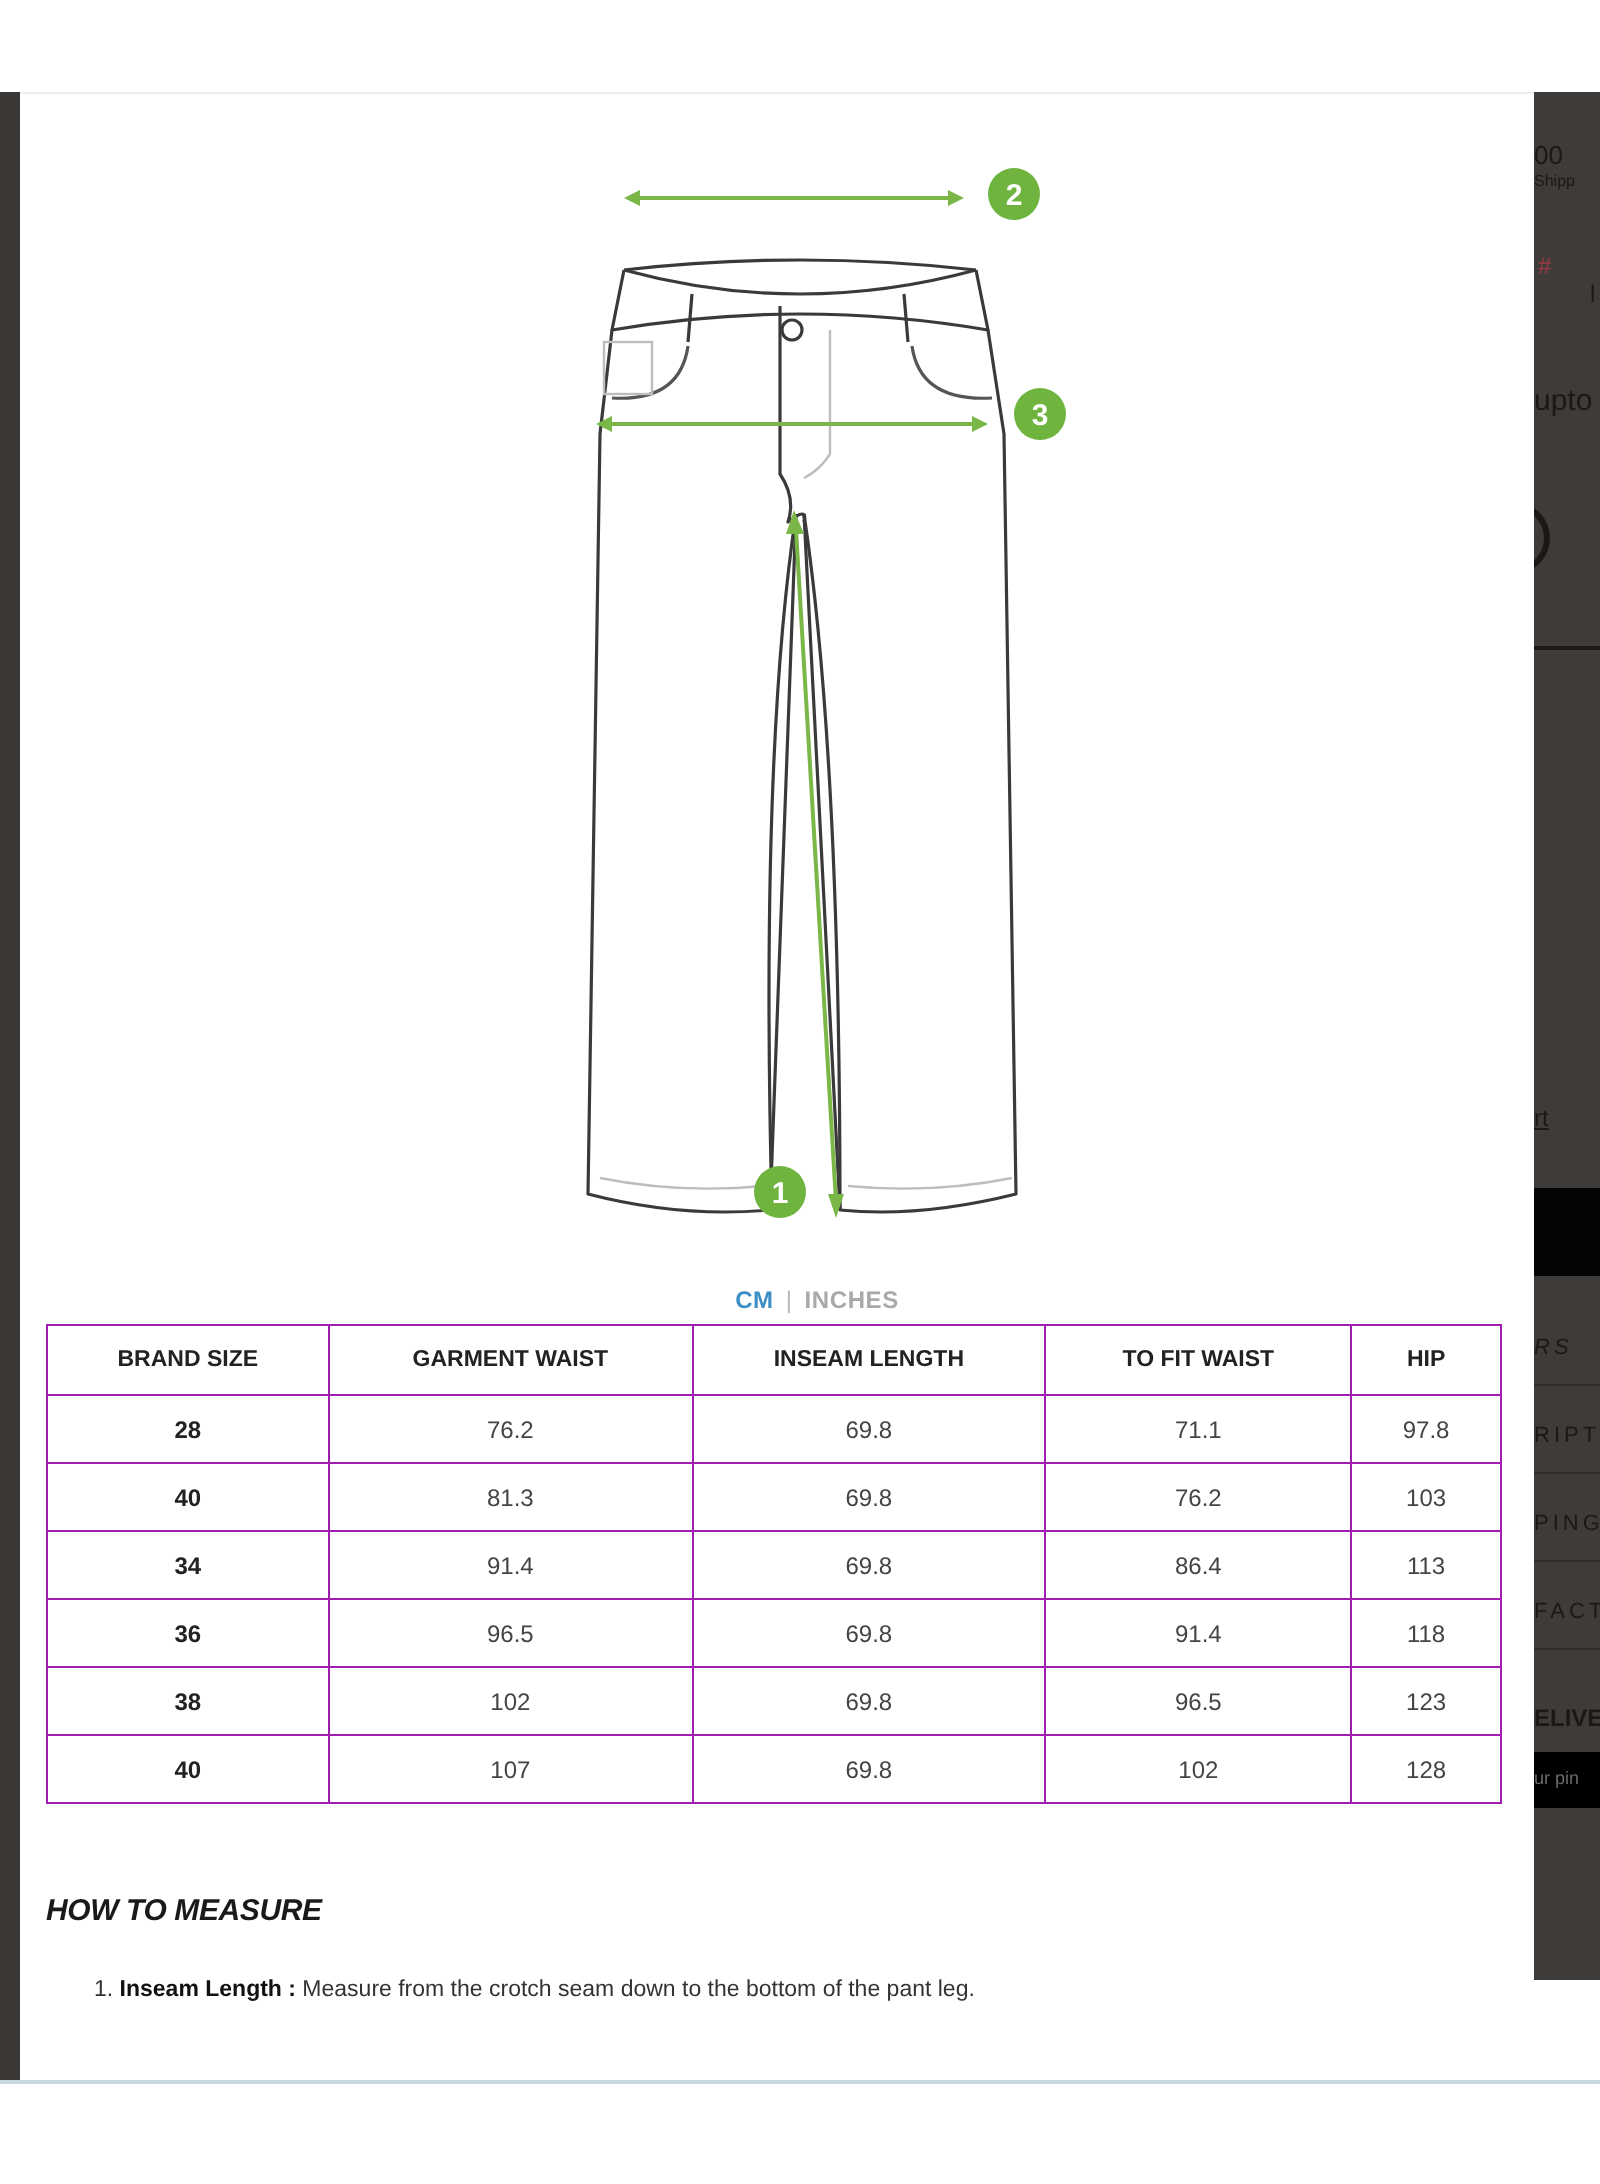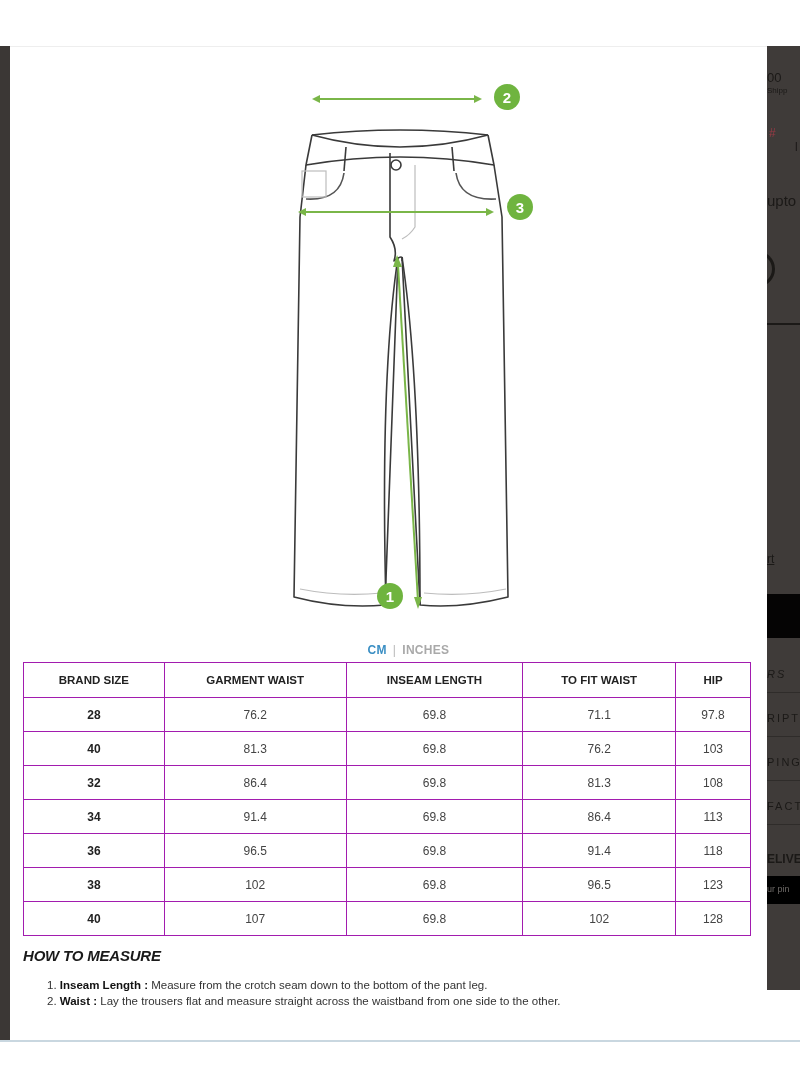--- a/index.html
+++ b/index.html
@@ -33,21 +33,21 @@
     .units .cm { color: #3b8fc4; margin-left: 40px; }
     .units .sep { color: #b8b8b8; margin: 0 6px; font-weight: normal; }
     .units .in { color: #a9a9a9; }
     table.size { position: absolute; left: 13px; top: 615px; width: 728px; border-collapse: collapse; font-size: 12px; color: #333333; }
     table.size th, table.size td { border: 1px solid #a21caf; text-align: center; height: 34px; }
     table.size th { font-weight: bold; color: #222222; font-size: 11.5px; height: 35px; }
     table.size td.b { font-weight: bold; color: #222222; }
     table.size td { color: #444444; }
     .how { position: absolute; left: 13px; top: 900px; }
     .how h3 { font-size: 15px; font-weight: bold; font-style: italic; color: #1a1a1a; letter-spacing: -0.2px; }
-    .how ol { list-style: none; margin-top: 14px; padding-left: 24px; font-size: 11.5px; color: #333333; line-height: 15.5px; }
+    .how ol { list-style: none; margin-top: 24px; padding-left: 24px; font-size: 11.5px; color: #333333; line-height: 15.5px; }
     .how ol li b { color: #111111; }
   </style>
 </head>
 <body>
 
 <div class="top-band"></div>
 <div class="left-strip"></div>
 
 <div class="right-panel">
   <span class="rp rp-price">00</span>
@@ -158,27 +158,20 @@
         <td>97.8</td>
       </tr>
       <tr>
         <td class="b">40</td>
         <td>81.3</td>
         <td>69.8</td>
         <td>76.2</td>
         <td>103</td>
       </tr>
       <tr>
-        <td class="b">32</td>
-        <td>86.4</td>
-        <td>69.8</td>
-        <td>81.3</td>
-        <td>108</td>
-      </tr>
-      <tr>
         <td class="b">34</td>
         <td>91.4</td>
         <td>69.8</td>
         <td>86.4</td>
         <td>113</td>
       </tr>
       <tr>
         <td class="b">36</td>
         <td>96.5</td>
         <td>69.8</td>
@@ -199,18 +192,17 @@
         <td>102</td>
         <td>128</td>
       </tr>
     </tbody>
   </table>
 
   <div class="how">
     <h3>HOW TO MEASURE</h3>
     <ol>
       <li><span>1.</span> <b>Inseam Length :</b><span> Measure from the crotch seam down to the bottom of the pant leg.</span></li>
-      <li><span>2.</span> <b>Waist :</b><span> Lay the trousers flat and measure straight across the waistband from one side to the other.</span></li>
     </ol>
   </div>
 </div>
 
 <div class="bottom-band"></div>
 
 </body></html>

